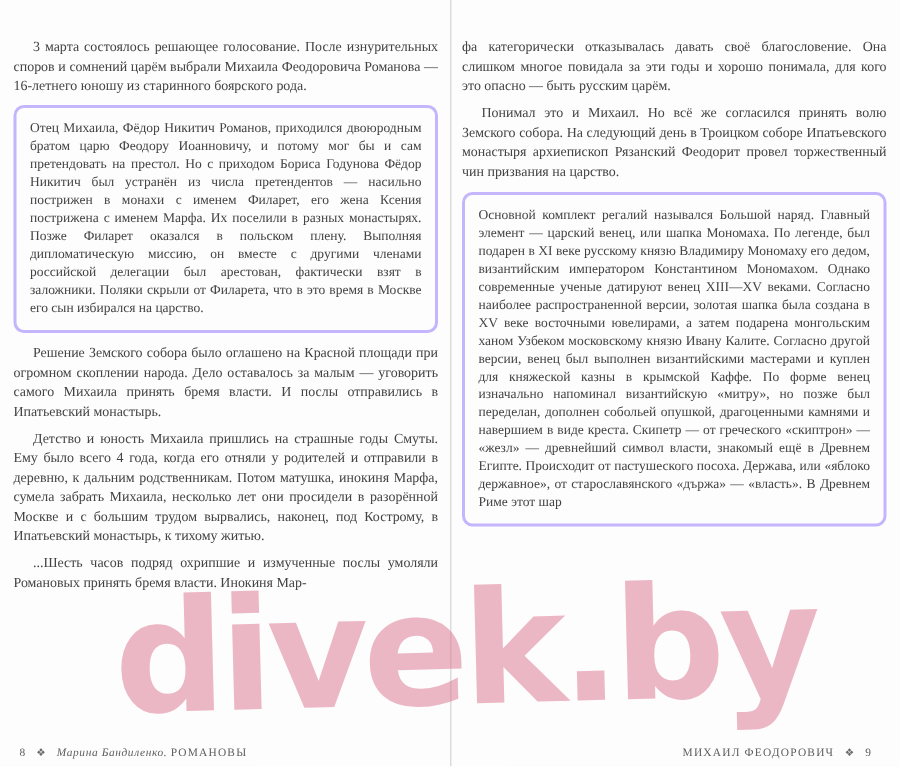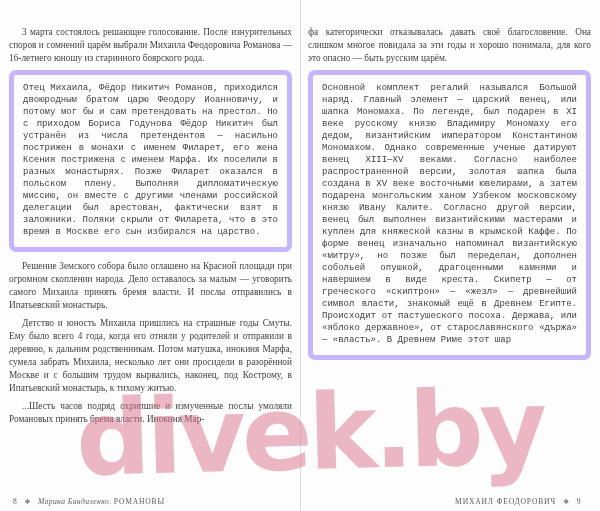--- a/index.html
+++ b/index.html
@@ -25,25 +25,24 @@
   .page-right{left:308px;}
   .para{
     font-size:9.3px;
     line-height:1.38;
     text-align:justify;
     margin:0 0 6px 0;
     text-indent:13px;
   }
   .para.no-indent{text-indent:0;}
   .info-box{
-    border:5px solid #c4b5fd;
+    border:2px solid #c4b5fd;
     border-radius:7px;
     padding:8px 9px;
     margin:6px 0 8px 0;
-    font-family:Liberation Mono, monospace;
   }
   .info-box .box-text{
     font-size:9px;
     line-height:1.33;
     text-align:justify;
     margin:0;
   }
   .footer{
     position:absolute;
     bottom:5px;
@@ -96,20 +95,21 @@
     <p class="para">...Шесть часов подряд охрипшие и измученные послы умоляли Романовых принять бремя власти. Инокиня Мар-</p>
 
     <div class="footer footer-left">
       <span>8</span><span class="sep">❖</span><span class="author">Марина Бандиленко.</span>
       <span class="caps">РОМАНОВЫ</span>
     </div>
   </div>
 
   <div class="page page-right">
     <p class="para no-indent">фа категорически отказывалась давать своё благословение. Она слишком многое повидала за эти годы и хорошо понимала, для кого это опасно — быть русским царём.</p>
+    <p class="para">Понимал это и Михаил. Но всё же согласился принять волю Земского собора. На следующий день в Троицком соборе Ипатьевского монастыря архиепископ Рязанский Феодорит провел торжественный чин призвания на царство.</p>
 
     <div class="info-box">
       <p class="box-text">Основной комплект регалий назывался Большой наряд. Главный элемент — царский венец, или шапка Мономаха. По легенде, был подарен в XI веке русскому князю Владимиру Мономаху его дедом, византийским императором Константином Мономахом. Однако современные ученые датируют венец XIII—XV веками. Согласно наиболее распространенной версии, золотая шапка была создана в XV веке восточными ювелирами, а затем подарена монгольским ханом Узбеком московскому князю Ивану Калите. Согласно другой версии, венец был выполнен византийскими мастерами и куплен для княжеской казны в крымской Каффе. По форме венец изначально напоминал византийскую «митру», но позже был переделан, дополнен собольей опушкой, драгоценными камнями и навершием в виде креста. Скипетр — от греческого «скиптрон» — «жезл» — древнейший символ власти, знакомый ещё в Древнем Египте. Происходит от пастушеского посоха. Держава, или «яблоко державное», от старославянского «държа» — «власть». В Древнем Риме этот шар</p>
     </div>
 
     <div class="footer footer-right">
       <span class="caps">МИХАИЛ ФЕОДОРОВИЧ</span><span class="sep">❖</span><span>9</span>
     </div>
   </div>
 

